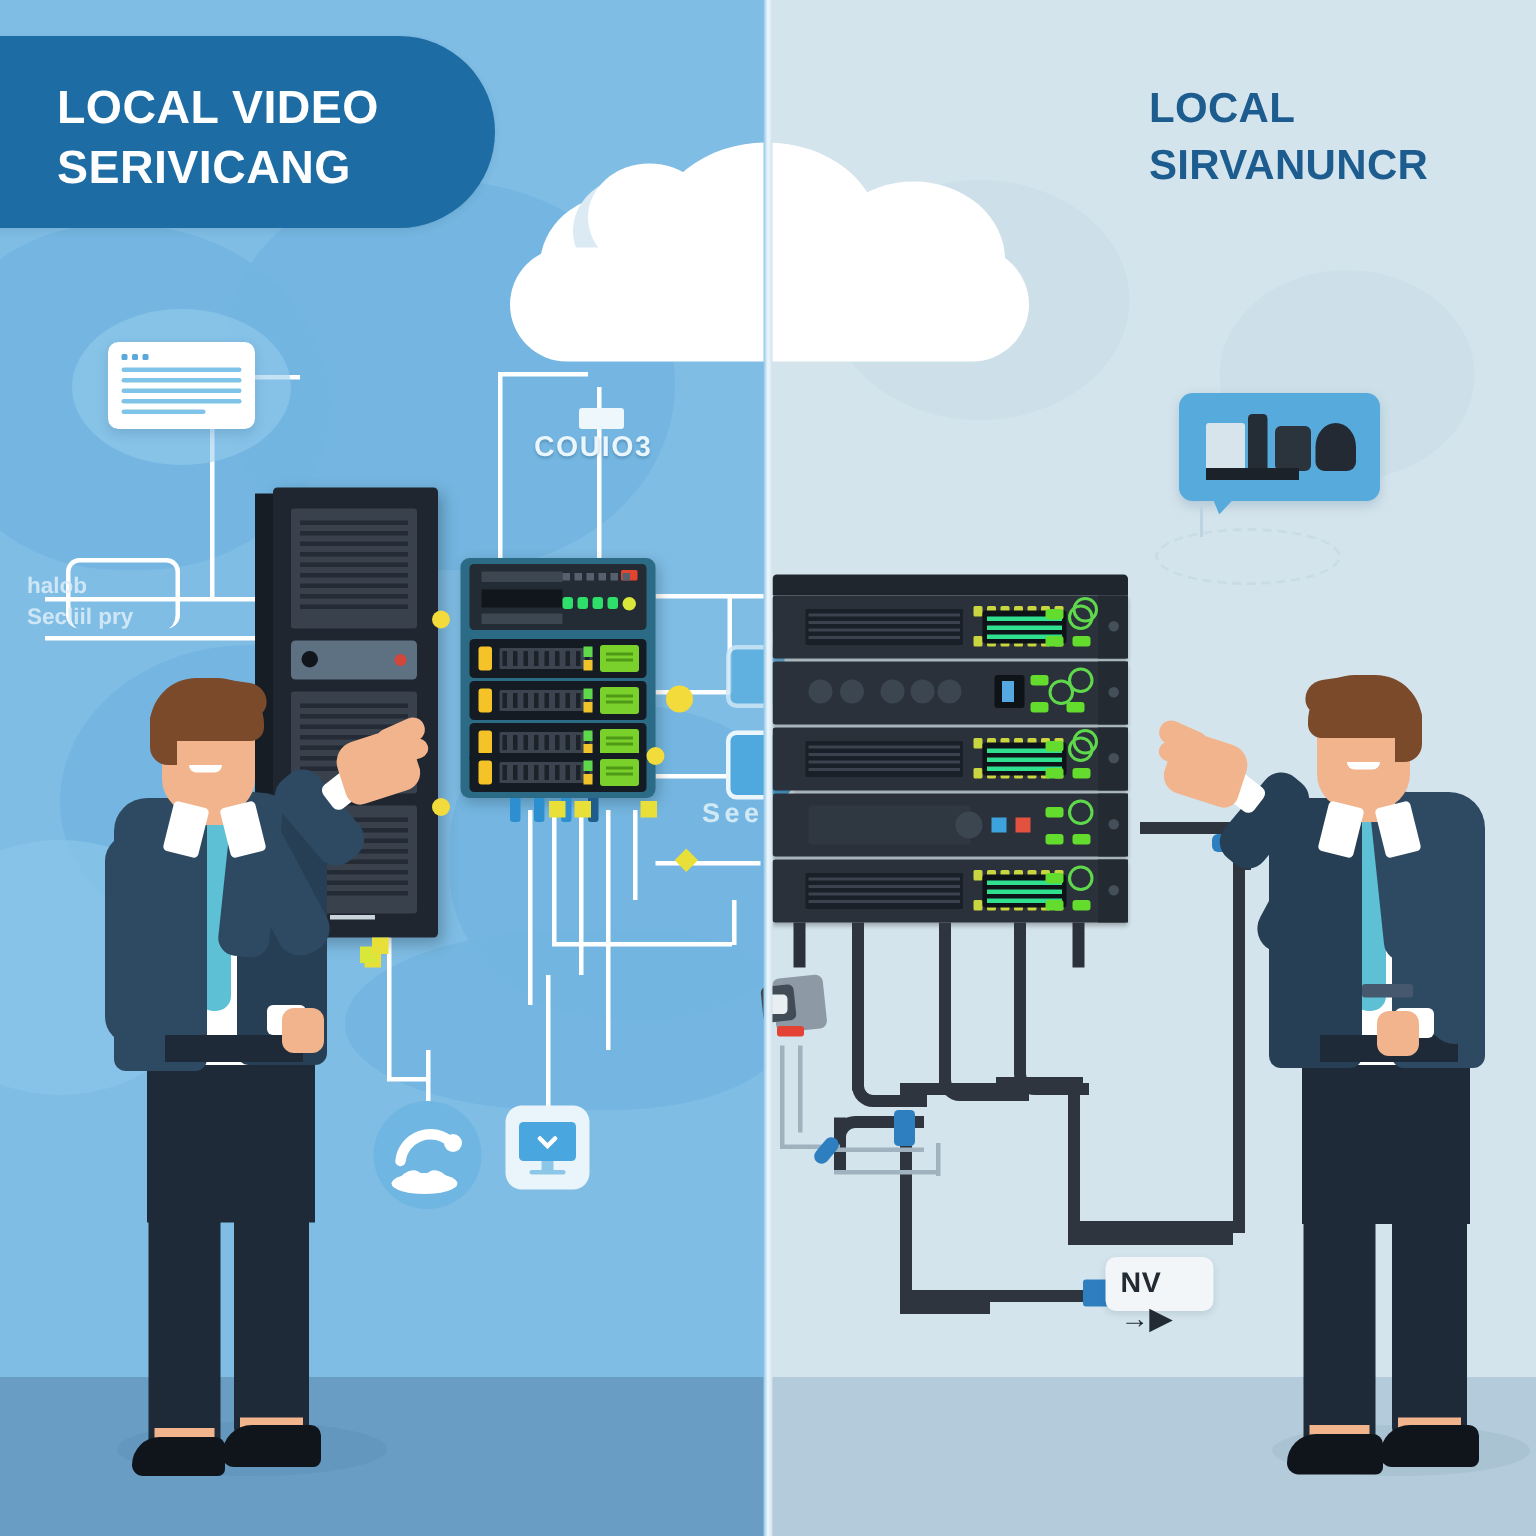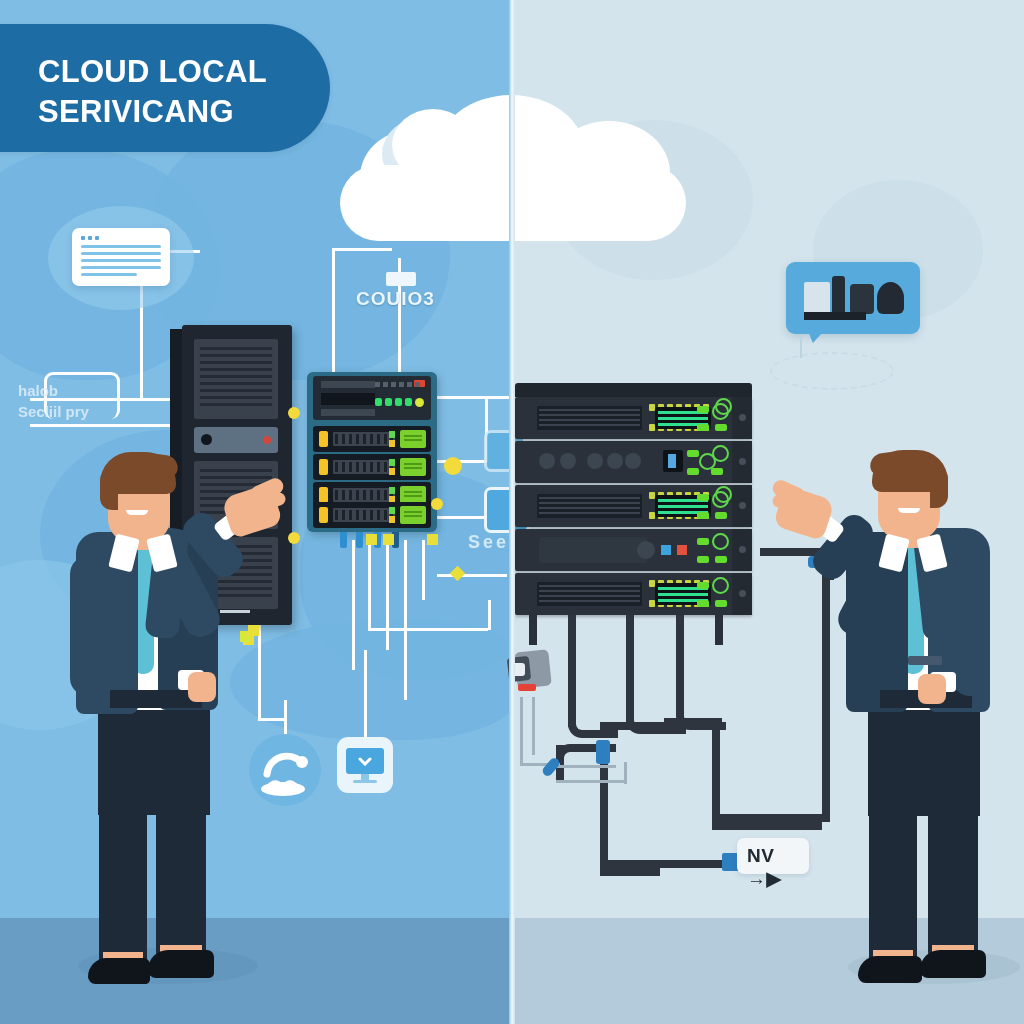--- a/index.html
+++ b/index.html
@@ -233,24 +233,26 @@
   <div id="cloud">
     <div class="p2"></div>
       <div class="shade"></div>
       <div class="shade2"></div>
     <div class="p1"></div>
       <div class="p3"></div>
       <div class="base"></div>
   </div>
 
   <div id="title-banner">
-    <div class="t">CLOUD LOCAL
+    <div class="t">LOCAL VIDEO
 SERIVICANG</div>
   </div>
 
+  <div id="right-title">LOCAL
+SIRVANUNCR</div>
 
   <div id="doc-halo"></div>
   <div id="doc-card">
     <div class="dot" style="left:9px;"></div>
       <div class="dot" style="left:16px;"></div>
       <div class="dot" style="left:23px;"></div>
     <div class="bar" style="top:17px;width:80px;"></div>
     <div class="bar" style="top:24px;width:80px;"></div>
     <div class="bar" style="top:31px;width:80px;"></div>
     <div class="bar" style="top:38px;width:80px;"></div>

